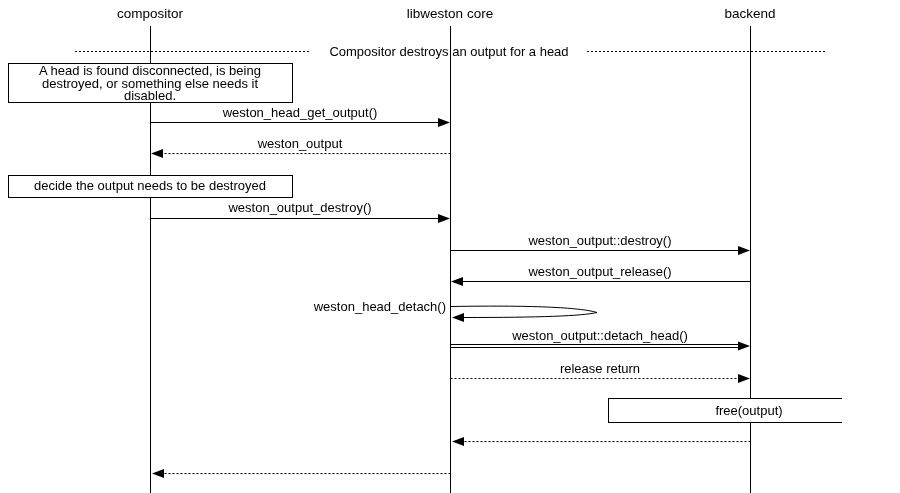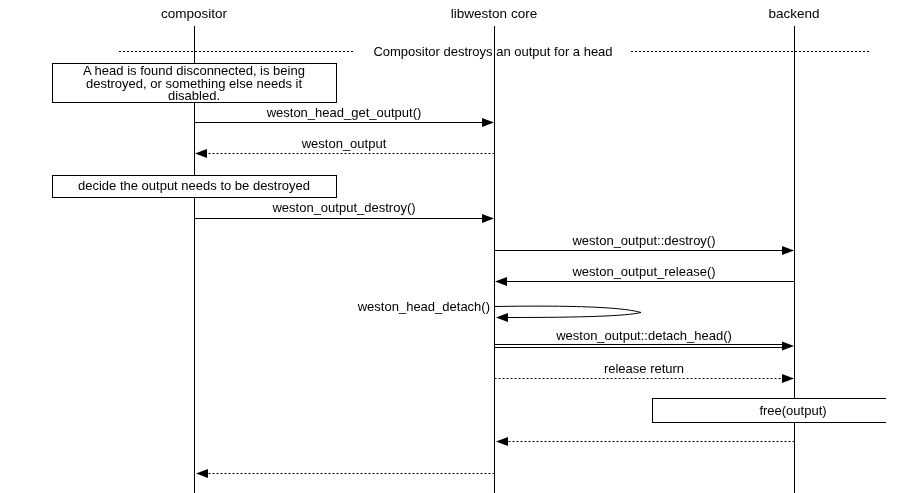--- a/index.html
+++ b/index.html
@@ -6,21 +6,20 @@
     margin: 0;
     padding: 0;
     background: #ffffff;
   }
   .diagram-wrap {
     position: relative;
     width: 842px;
     height: 493px;
     background: #ffffff;
     overflow: hidden;
-    padding-left: 44px;
   }
   svg text {
     font-family: "Liberation Sans", sans-serif;
     font-size: 13px;
     fill: #000000;
   }
   svg .participant-label {
     font-size: 13.5px;
   }
   svg line, svg path, svg rect {

